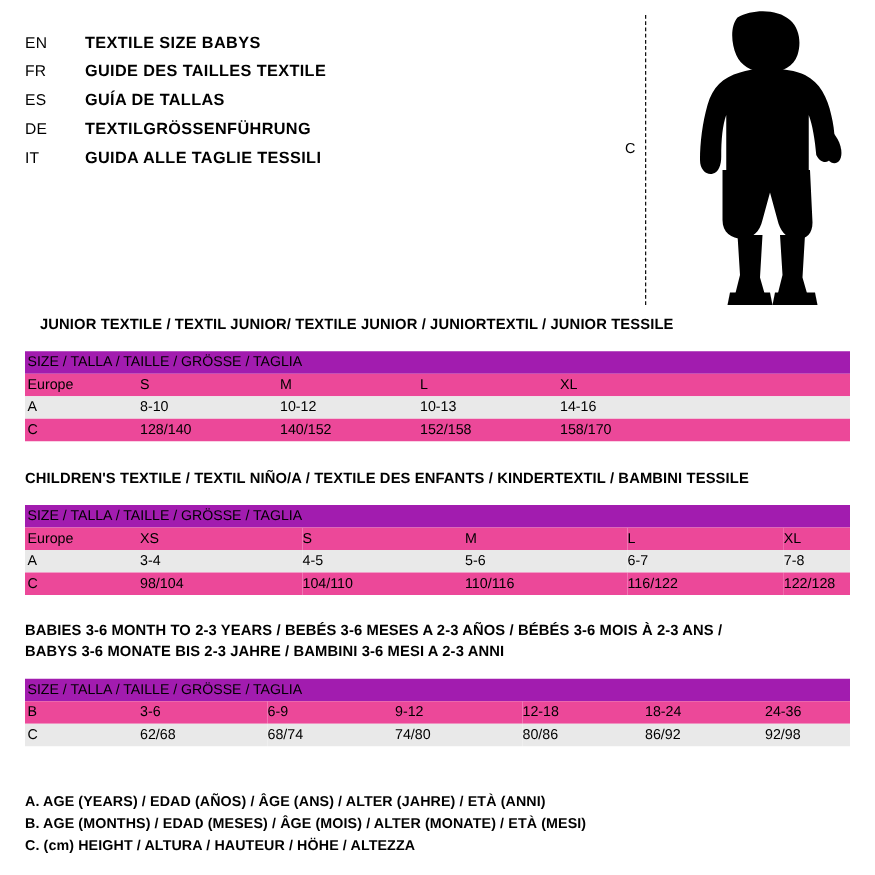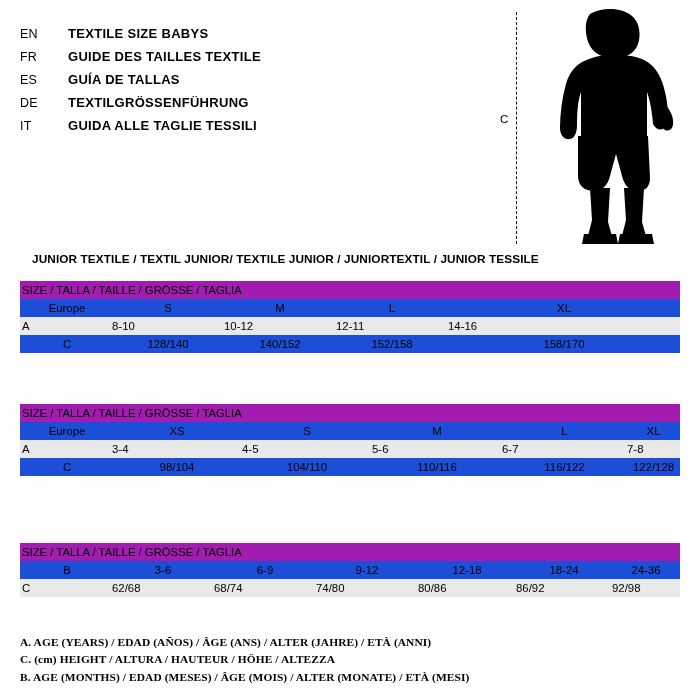--- a/index.html
+++ b/index.html
@@ -103,40 +103,38 @@
   }
   .hdr td {
     background: #a21caf;
     font-size: 11.3px;
     height: 19px;
   }
   .row-shade td {
     background: #e9e9e9;
   }
   .row-plain td {
-    background: #1d4ed8;
-    text-align: center;
+    background: #ec4899;
   }
   .c-label {
     padding-left: 2px !important;
   }
   .cell-pad {
     padding-left: 2px !important;
   }
 
   
   .footnotes {
     position: absolute;
     left: 20px;
     bottom: 14px;
     font-size: 11.4px;
     font-weight: bold;
     line-height: 17.5px;
     letter-spacing: 0.1px;
-    font-family: Liberation Serif, serif;
   }
   .footnotes div {
     white-space: nowrap;
   }
 </style>
 </head>
 <body>
 
 <div class="page">
 
@@ -194,33 +192,34 @@
       <td class="c-label" style="width:90px;">Europe</td>
       <td style="width:112px;">S</td>
       <td style="width:112px;">M</td>
       <td style="width:112px;">L</td>
       <td>XL</td>
     </tr>
     <tr class="row-shade">
       <td class="c-label">A</td>
       <td>8-10</td>
       <td>10-12</td>
-      <td>12-11</td>
+      <td>10-13</td>
       <td>14-16</td>
     </tr>
     <tr class="row-plain">
       <td class="c-label">C</td>
       <td>128/140</td>
       <td>140/152</td>
       <td>152/158</td>
       <td>158/170</td>
     </tr>
   </tbody>
     </table>
 
+  <div class="section-title" style="top:375px;">CHILDREN'S TEXTILE / TEXTIL NIÑO/A / TEXTILE DES ENFANTS / KINDERTEXTIL / BAMBINI TESSILE</div>
   <table class="size-table" style="top:404px;">
     <tbody>
         <tr class="hdr">
       <td colspan="6" class="cell-pad">SIZE / TALLA / TAILLE / GRÖSSE / TAGLIA</td>
     </tr>
     <tr class="row-plain">
       <td class="c-label" style="width:90px;">Europe</td>
       <td style="width:130px;margin-left:15px;">XS</td>
       <td style="width:130px;">S</td>
       <td style="width:130px;">M</td>
@@ -239,20 +238,24 @@
       <td class="c-label">C</td>
       <td>98/104</td>
       <td>104/110</td>
       <td>110/116</td>
       <td>116/122</td>
       <td>122/128</td>
     </tr>
   </tbody>
     </table>
 
+  <div class="section-title" style="top:497px;">
+    <span>BABIES 3-6 MONTH TO 2-3 YEARS / BEBÉS 3-6 MESES A 2-3 AÑOS / BÉBÉS 3-6 MOIS À 2-3 ANS /</span>
+    <span class="line2">BABYS 3-6 MONATE BIS 2-3 JAHRE / BAMBINI 3-6 MESI A 2-3 ANNI</span>
+  </div>
   <table class="size-table" style="top:543px;">
     <tbody>
         <tr class="hdr">
       <td colspan="7" class="cell-pad">SIZE / TALLA / TAILLE / GRÖSSE / TAGLIA</td>
     </tr>
     <tr class="row-plain">
       <td class="c-label" style="width:90px;">B</td>
       <td style="width:102px;">3-6</td>
       <td style="width:102px;">6-9</td>
       <td style="width:102px;">9-12</td>
@@ -267,17 +270,17 @@
       <td>74/80</td>
       <td>80/86</td>
       <td>86/92</td>
       <td>92/98</td>
     </tr>
   </tbody>
     </table>
 
   <div class="footnotes">
     <div>A. AGE (YEARS) / EDAD (AÑOS) / ÂGE (ANS) / ALTER (JAHRE) / ETÀ (ANNI)</div>
+    <div>B. AGE (MONTHS) / EDAD (MESES) / ÂGE (MOIS) / ALTER (MONATE) / ETÀ (MESI)</div>
     <div>C. (cm) HEIGHT / ALTURA / HAUTEUR / HÖHE / ALTEZZA</div>
-    <div>B. AGE (MONTHS) / EDAD (MESES) / ÂGE (MOIS) / ALTER (MONATE) / ETÀ (MESI)</div>
   </div>
 
 </div>
 
 </body></html>

